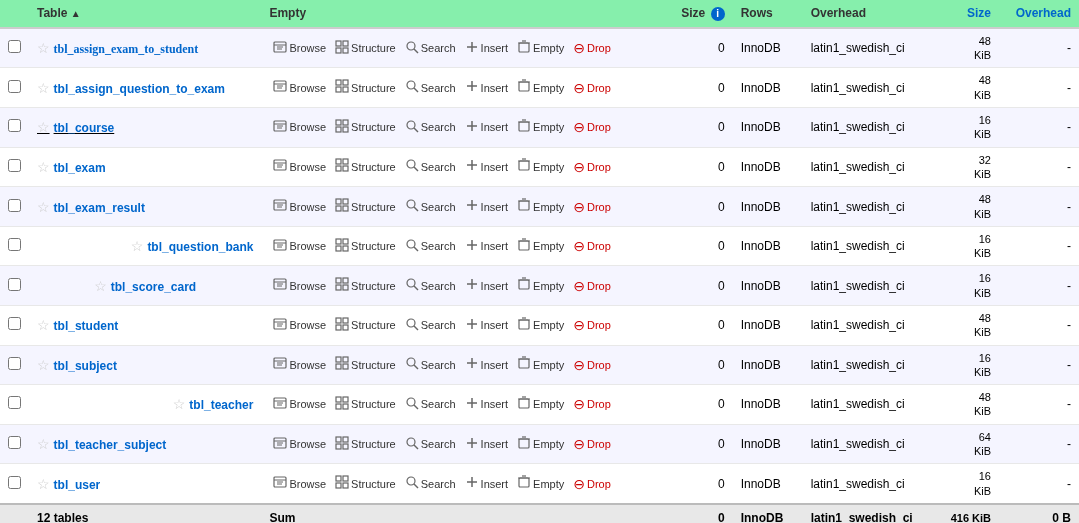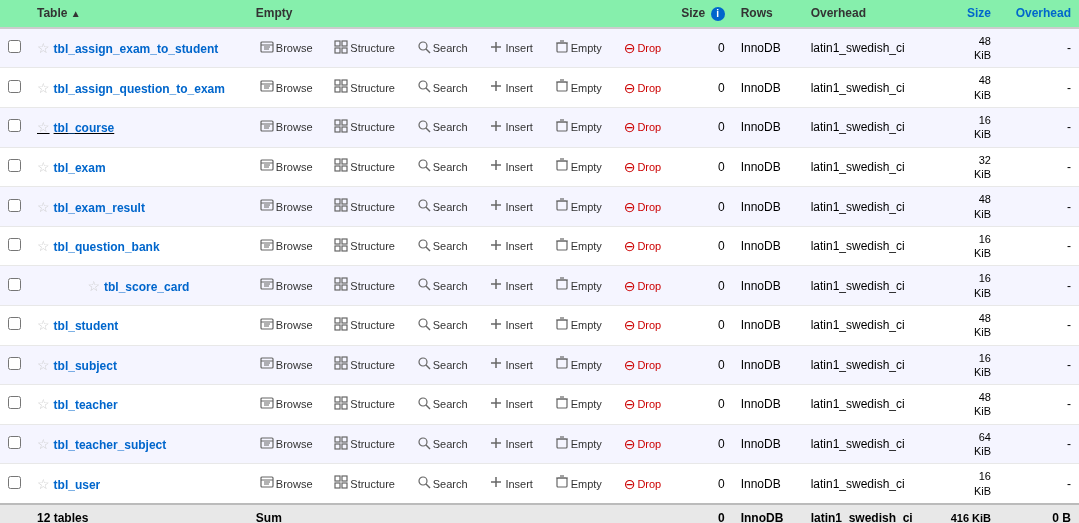--- a/index.html
+++ b/index.html
@@ -63,23 +63,22 @@
       text-decoration: none;
     }
     .star-icon {
       color: #ccc;
       font-size: 14px;
       margin-right: 4px;
     }
     .action-cell {
       display: flex;
       align-items: center;
-      gap: 8px;
+      gap: 1px;
       flex-wrap: nowrap;
-      justify-content: space-between;
     }
     .action-btn {
       display: inline-flex;
       align-items: center;
       gap: 2px;
       padding: 1px 4px;
       font-size: 11px;
       color: #333;
       text-decoration: none;
       cursor: pointer;
@@ -152,21 +151,21 @@
           <span>Size</span>
         </th>
         <th class="overhead-th col-overhead">
           <span>Overhead</span>
         </th>
       </tr>
     </thead>
     <tbody id="table-body">
     <tr>
           <td class="checkbox-cell"><input type="checkbox" style=""></td>
-          <td style="white-space: nowrap;"><span class="star-icon">☆</span><a href="#" class="table-name">tbl_assign_exam_to_student</a></td>
+          <td style="white-space: nowrap; font-family: Liberation Serif, serif;"><span class="star-icon">☆</span><a href="#" class="table-name">tbl_assign_exam_to_student</a></td>
           <td>
             <div class="action-cell">
               <a href="#" class="action-btn">
                 <span class="action-icon browse-icon"><svg width="14" height="14" viewBox="0 0 14 14">
                     <rect x="1" y="2" width="12" height="10" rx="1" fill="none" stroke="#666" stroke-width="1.2"></rect>
                     <line x1="1" y1="5" x2="13" y2="5" stroke="#666" stroke-width="1"></line>
                     <line x1="4" y1="7" x2="10" y2="7" stroke="#666" stroke-width="1"></line>
                     <line x1="4" y1="9" x2="9" y2="9" stroke="#666" stroke-width="1"></line>
                   </svg></span>
                 <span>Browse</span>
@@ -437,21 +436,21 @@
             </div>
           </td>
           <td class="rows-cell">0</td>
           <td>InnoDB</td>
           <td>latin1_swedish_ci</td>
           <td class="size-cell" style="text-align: right;">48<br>KiB</td>
           <td class="overhead-cell">-</td>
         </tr>
         <tr>
           <td class="checkbox-cell"><input type="checkbox" style=""></td>
-          <td style="white-space: nowrap;"><span class="star-icon">☆</span><a href="#" class="table-name">tbl_question_bank</a></td>
+          <td style="white-space: nowrap; text-align: right;"><span class="star-icon">☆</span><a href="#" class="table-name">tbl_question_bank</a></td>
           <td>
             <div class="action-cell">
               <a href="#" class="action-btn">
                 <span class="action-icon browse-icon"><svg width="14" height="14" viewBox="0 0 14 14">
                     <rect x="1" y="2" width="12" height="10" rx="1" fill="none" stroke="#666" stroke-width="1.2"></rect>
                     <line x1="1" y1="5" x2="13" y2="5" stroke="#666" stroke-width="1"></line>
                     <line x1="4" y1="7" x2="10" y2="7" stroke="#666" stroke-width="1"></line>
                     <line x1="4" y1="9" x2="9" y2="9" stroke="#666" stroke-width="1"></line>
                   </svg></span>
                 <span>Browse</span>
@@ -665,21 +664,21 @@
             </div>
           </td>
           <td class="rows-cell">0</td>
           <td>InnoDB</td>
           <td>latin1_swedish_ci</td>
           <td class="size-cell" style="text-align: right;">16<br>KiB</td>
           <td class="overhead-cell">-</td>
         </tr>
         <tr>
           <td class="checkbox-cell"><input type="checkbox" style=""></td>
-          <td style="white-space: nowrap;"><span class="star-icon">☆</span><a href="#" class="table-name">tbl_teacher</a></td>
+          <td style="white-space: nowrap; text-align: right;"><span class="star-icon">☆</span><a href="#" class="table-name">tbl_teacher</a></td>
           <td>
             <div class="action-cell">
               <a href="#" class="action-btn">
                 <span class="action-icon browse-icon"><svg width="14" height="14" viewBox="0 0 14 14">
                     <rect x="1" y="2" width="12" height="10" rx="1" fill="none" stroke="#666" stroke-width="1.2"></rect>
                     <line x1="1" y1="5" x2="13" y2="5" stroke="#666" stroke-width="1"></line>
                     <line x1="4" y1="7" x2="10" y2="7" stroke="#666" stroke-width="1"></line>
                     <line x1="4" y1="9" x2="9" y2="9" stroke="#666" stroke-width="1"></line>
                   </svg></span>
                 <span>Browse</span>

